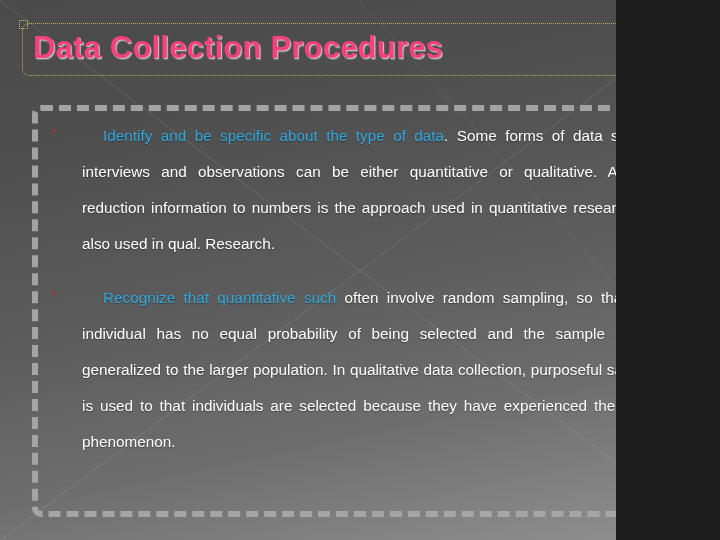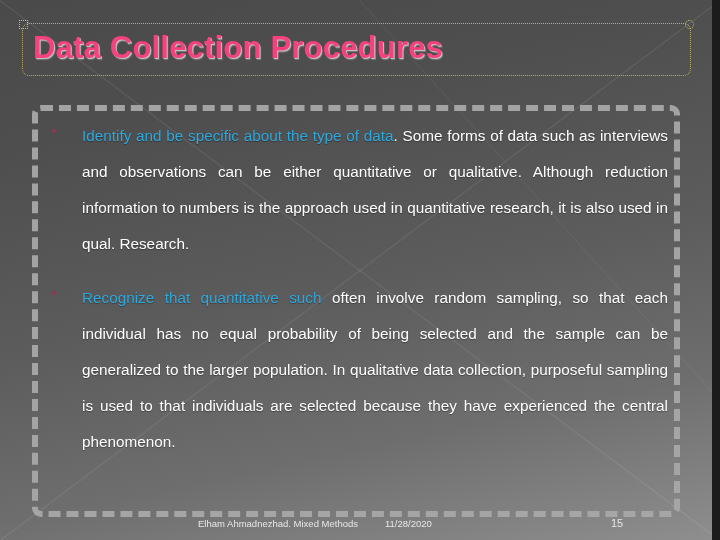--- a/index.html
+++ b/index.html
@@ -3,21 +3,21 @@
 <meta charset="utf-8">
 <style>
   html, body {
     margin: 0;
     padding: 0;
     background: #1c1c1c;
   }
 
   #slide {
     position: relative;
-    width: 712px;
+    width: 616px;
     height: 540px;
     overflow: hidden;
     font-family: "Liberation Sans", sans-serif;
     
     background: linear-gradient(168deg, #4a4a4a 0%, #4e4e4e 22%, #5c5c5c 52%, #6e6e6e 76%, #8e8e8e 100%);
   }
 
   
   .diag {
     position: absolute;
@@ -108,20 +108,21 @@
     margin: 0;
     color: #ffffff;
     font-size: 15.3px;
     line-height: 36px;
     text-align: justify;
     text-justify: inter-word;
     text-shadow: 0 1px 1px rgba(0,0,0,0.35);
   }
   .para .hl {
     color: #2fa8dd;
+    margin-left: 21px;
   }
 
   
   #footer {
     position: absolute;
     left: 0;
     top: 515px;
     width: 720px;
     height: 20px;
     color: #e8e8e8;
@@ -155,19 +156,14 @@
       <p class="para"><span class="hl">Identify and be specific about the type of data</span><span>. Some forms of data such as interviews and observations can be either quantitative or qualitative. Although reduction information to numbers is the approach used in quantitative research, it is also used in qual. Research.</span></p>
     </div>
 
     <div class="bullet-row">
       <span class="bullet-dot"></span>
       <p class="para"><span class="hl">Recognize that quantitative such</span><span> often involve random sampling, so that each individual has no equal probability of being selected and the sample can be generalized to the larger population. In qualitative data collection, purposeful sampling is used to that individuals are selected because they have experienced the central phenomenon.</span></p>
     </div>
 
   </div>
 
-  <div id="footer">
-    <span id="footer-author">Elham Ahmadnezhad. Mixed Methods</span>
-    <span id="footer-date">11/28/2020</span>
-    <span id="footer-page">15</span>
-  </div>
 
 </div>
 
 </body></html>

